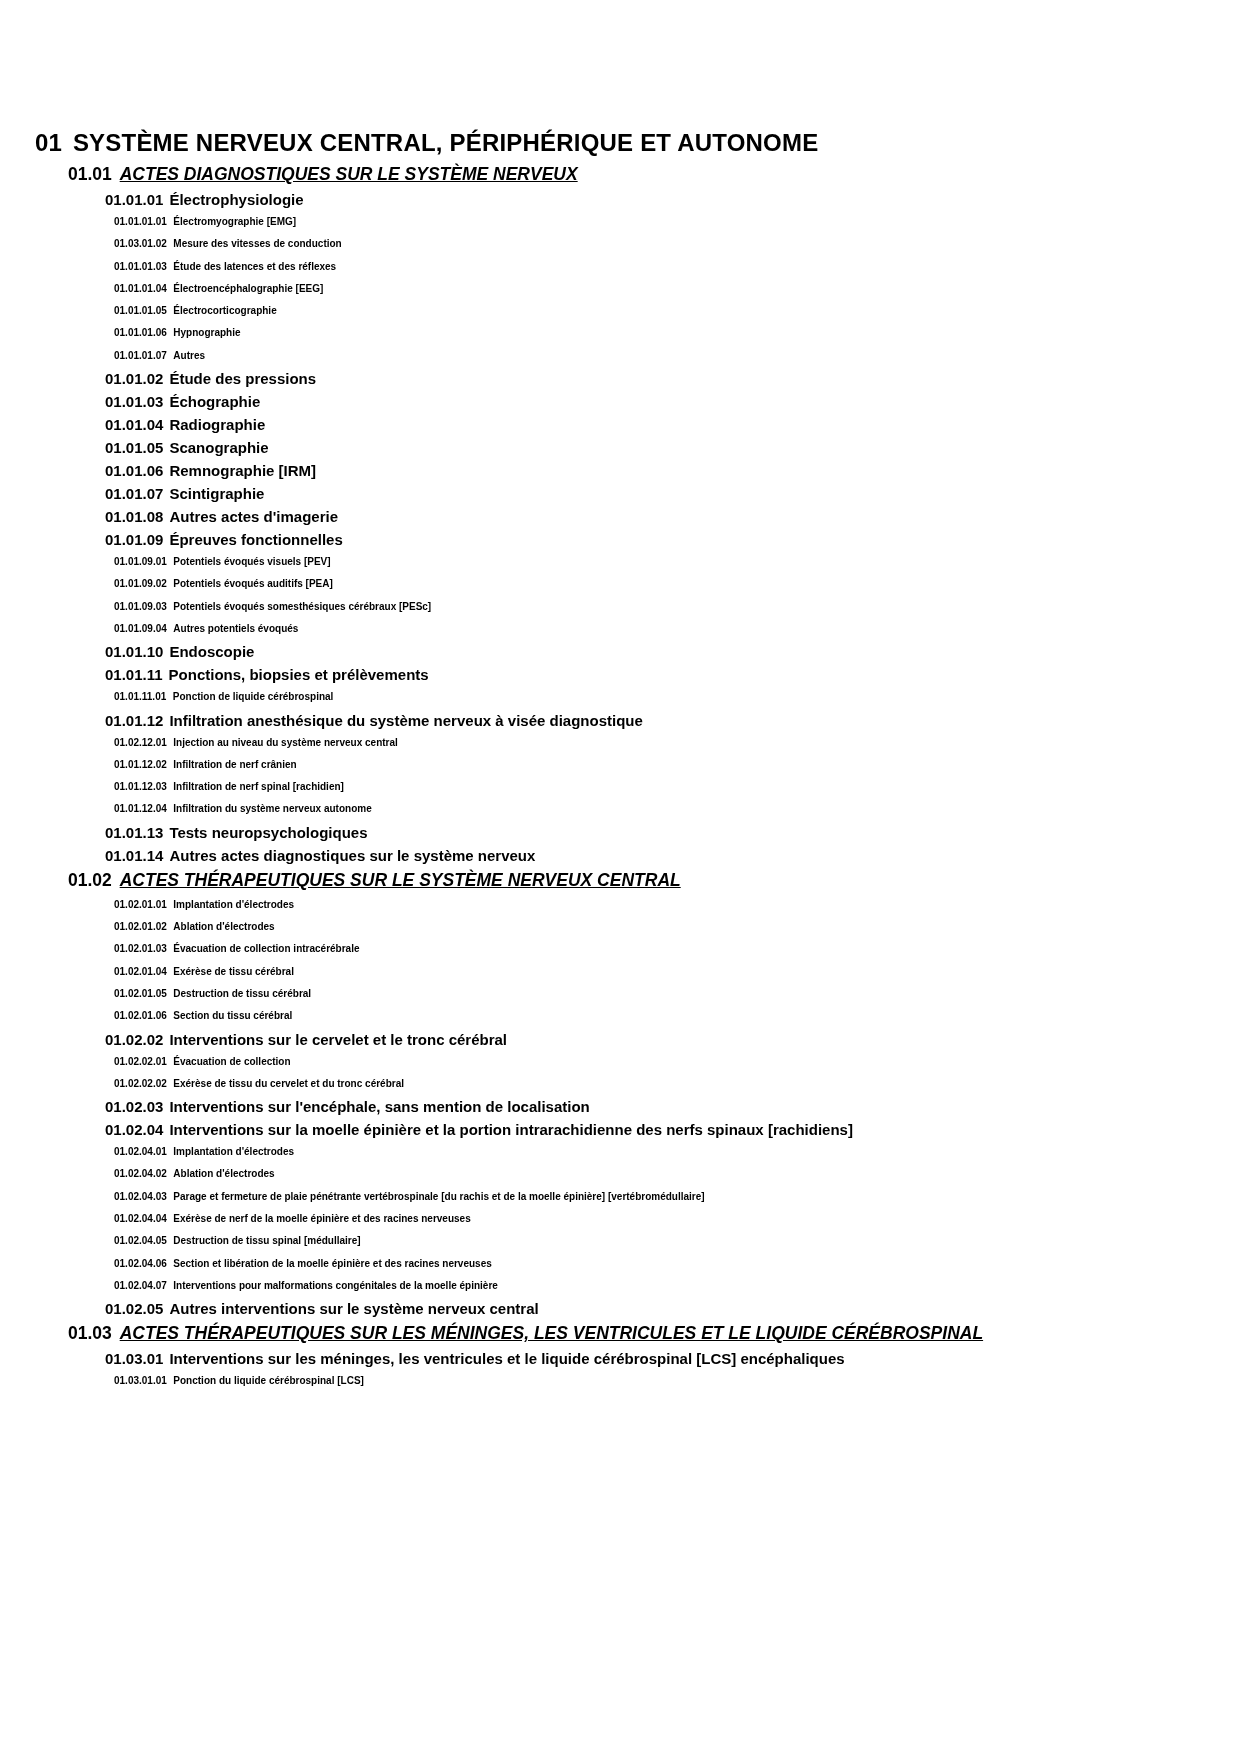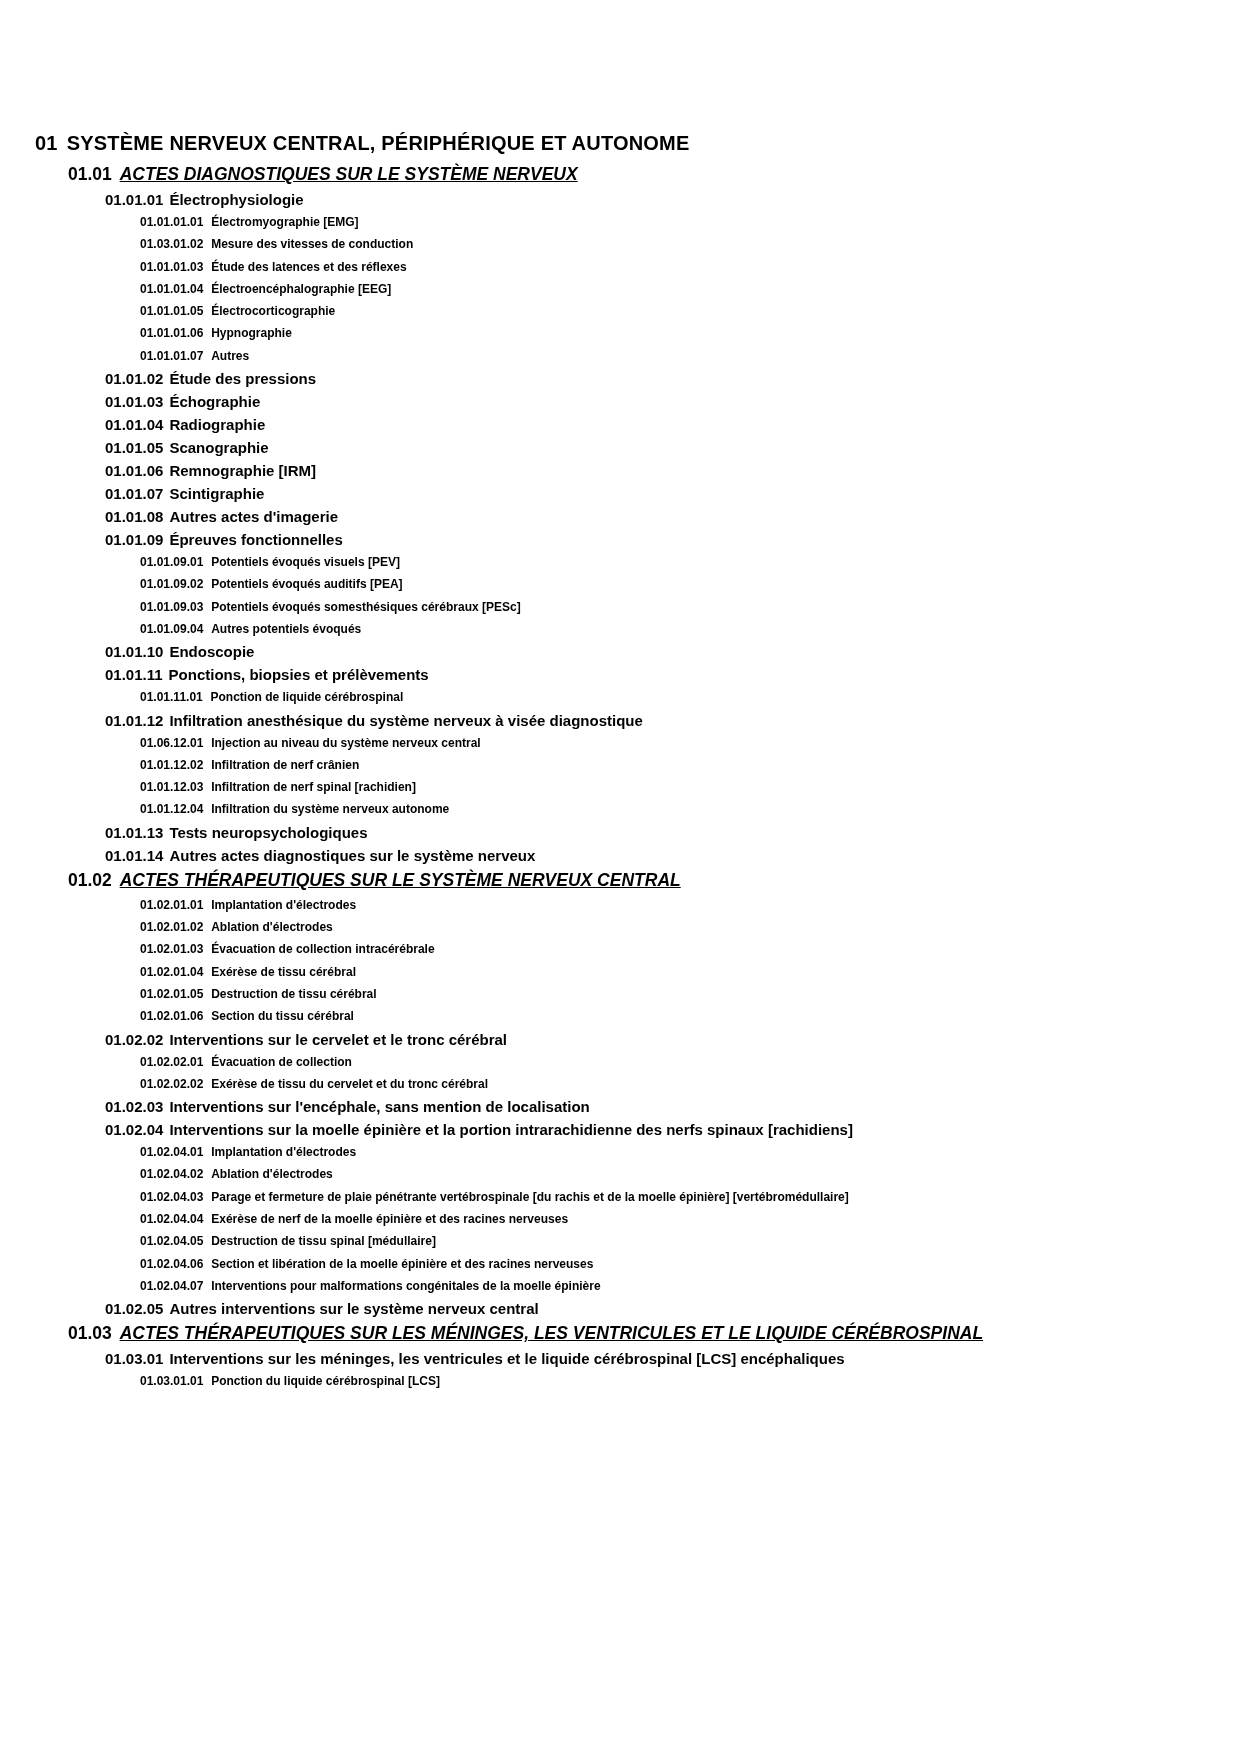--- a/index.html
+++ b/index.html
@@ -20,21 +20,21 @@
     top: 128px;
     left: 35px;
     right: 20px;
   }
   .row {
     white-space: nowrap;
     font-weight: 700;
   }
   .row .code { display: inline-block; }
   .l1 {
-    font-size: 20px;
+    font-size: 24px;
     line-height: 30px;
     margin-left: 0;
     margin-bottom: 3px;
     letter-spacing: 0.2px;
   }
   .l1 .code { margin-right: 0.45em; }
   .l2 {
     font-size: 17.5px;
     line-height: 26px;
     margin-left: 33px;
@@ -42,23 +42,23 @@
   }
   .l2 .label { font-style: italic; text-decoration: underline; }
   .l2 .code { margin-right: 0.45em; }
   .l3 {
     font-size: 15px;
     line-height: 23px;
     margin-left: 70px;
   }
   .l3 .code { margin-right: 0.4em; }
   .l4 {
-    font-size: 12px;
+    font-size: 10px;
     line-height: 22.3px;
-    margin-left: 105px;
+    margin-left: 79px;
   }
   .l4 .code { margin-right: 0.65em; }
 </style>
 </head>
 <body>
 
 <div class="page">
   <div id="toc-list">
       <div class="row l1"><span class="code">01</span><span class="label">SYSTÈME NERVEUX CENTRAL, PÉRIPHÉRIQUE ET AUTONOME</span></div>
       <div class="row l2"><span class="code">01.01</span><span class="label">ACTES DIAGNOSTIQUES SUR LE SYSTÈME NERVEUX</span></div>
@@ -79,21 +79,21 @@
       <div class="row l3"><span class="code">01.01.08</span><span class="label">Autres actes d'imagerie</span></div>
       <div class="row l3"><span class="code">01.01.09</span><span class="label">Épreuves fonctionnelles</span></div>
       <div class="row l4"><span class="code">01.01.09.01</span><span class="label">Potentiels évoqués visuels [PEV]</span></div>
       <div class="row l4"><span class="code">01.01.09.02</span><span class="label">Potentiels évoqués auditifs [PEA]</span></div>
       <div class="row l4"><span class="code">01.01.09.03</span><span class="label">Potentiels évoqués somesthésiques cérébraux [PESc]</span></div>
       <div class="row l4"><span class="code">01.01.09.04</span><span class="label">Autres potentiels évoqués</span></div>
       <div class="row l3"><span class="code">01.01.10</span><span class="label">Endoscopie</span></div>
       <div class="row l3"><span class="code">01.01.11</span><span class="label">Ponctions, biopsies et prélèvements</span></div>
       <div class="row l4"><span class="code">01.01.11.01</span><span class="label">Ponction de liquide cérébrospinal</span></div>
       <div class="row l3"><span class="code">01.01.12</span><span class="label">Infiltration anesthésique du système nerveux à visée diagnostique</span></div>
-      <div class="row l4"><span class="code">01.06.12.01</span><span class="label">Injection au niveau du système nerveux central</span></div>
+      <div class="row l4"><span class="code">01.02.12.01</span><span class="label">Injection au niveau du système nerveux central</span></div>
       <div class="row l4"><span class="code">01.01.12.02</span><span class="label">Infiltration de nerf crânien</span></div>
       <div class="row l4"><span class="code">01.01.12.03</span><span class="label">Infiltration de nerf spinal [rachidien]</span></div>
       <div class="row l4"><span class="code">01.01.12.04</span><span class="label">Infiltration du système nerveux autonome</span></div>
       <div class="row l3"><span class="code">01.01.13</span><span class="label">Tests neuropsychologiques</span></div>
       <div class="row l3"><span class="code">01.01.14</span><span class="label">Autres actes diagnostiques sur le système nerveux</span></div>
       <div class="row l2"><span class="code">01.02</span><span class="label">ACTES THÉRAPEUTIQUES SUR LE SYSTÈME NERVEUX CENTRAL</span></div>
       <div class="row l4"><span class="code">01.02.01.01</span><span class="label">Implantation d'électrodes</span></div>
       <div class="row l4"><span class="code">01.02.01.02</span><span class="label">Ablation d'électrodes</span></div>
       <div class="row l4"><span class="code">01.02.01.03</span><span class="label">Évacuation de collection intracérébrale</span></div>
       <div class="row l4"><span class="code">01.02.01.04</span><span class="label">Exérèse de tissu cérébral</span></div>

